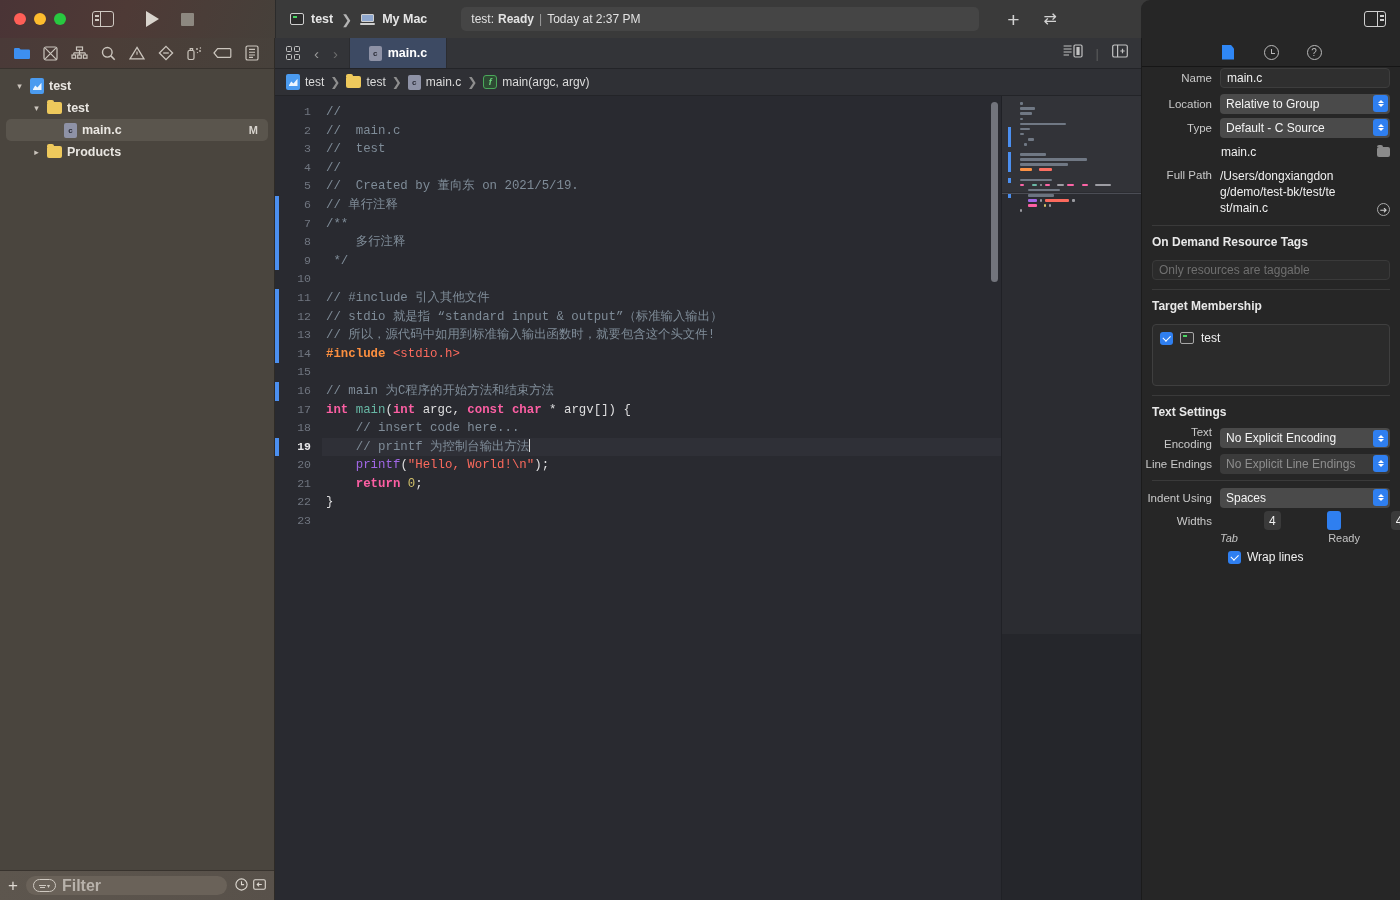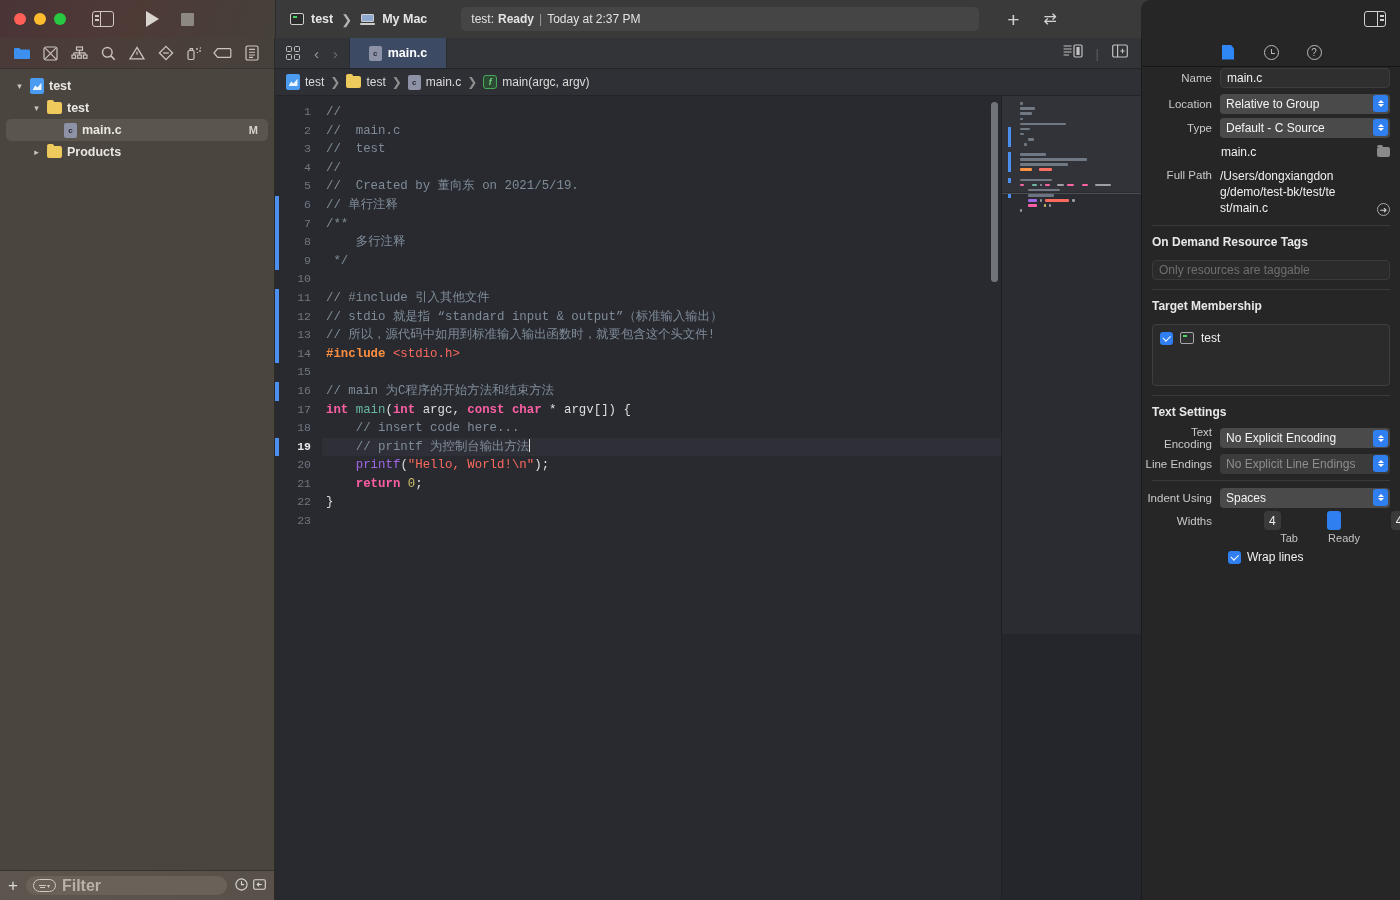--- a/index.html
+++ b/index.html
@@ -809,21 +809,21 @@
             <i class="dn"></i>
           </span>
         <div class="numfield" style="margin-left:6px;">4</div>
         <span class="stepper">
             <i class="up"></i>
             <i class="dn"></i>
           </span>
       </div>
       <div class="sublabels">
         <span style="width:78px;flex:0 0 78px;"></span>
-        <span style="flex:1 1 auto;text-align:right;">Tab</span>
+        <span style="flex:1 1 auto;text-align:left;font-style:italic;">Tab</span>
         <span style="flex:1 1 auto;text-align:center;">Ready</span>
       </div>
 
       <div class="wrap-row">
         <span class="cbox"></span>
         <span class="wrap-lab">Wrap lines</span>
       </div>
 
     </div>
   </div>

